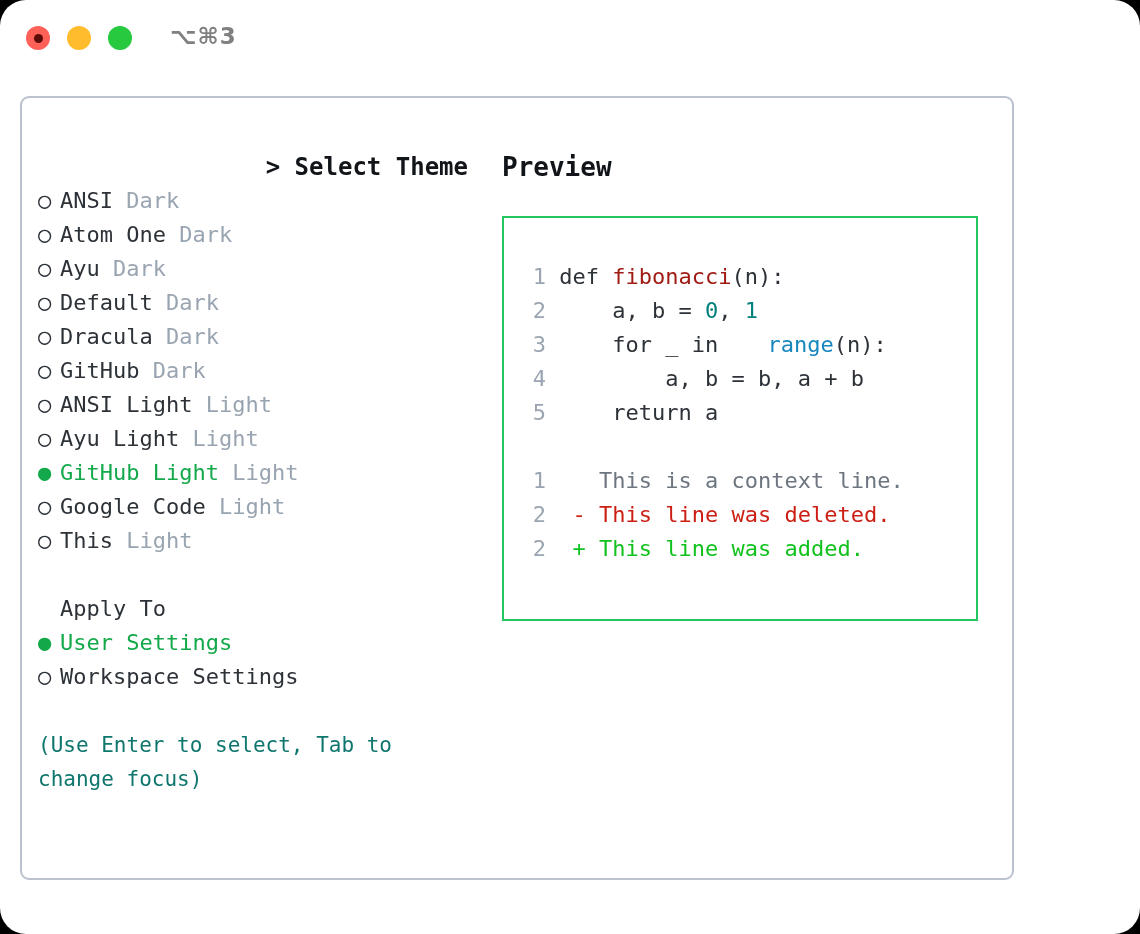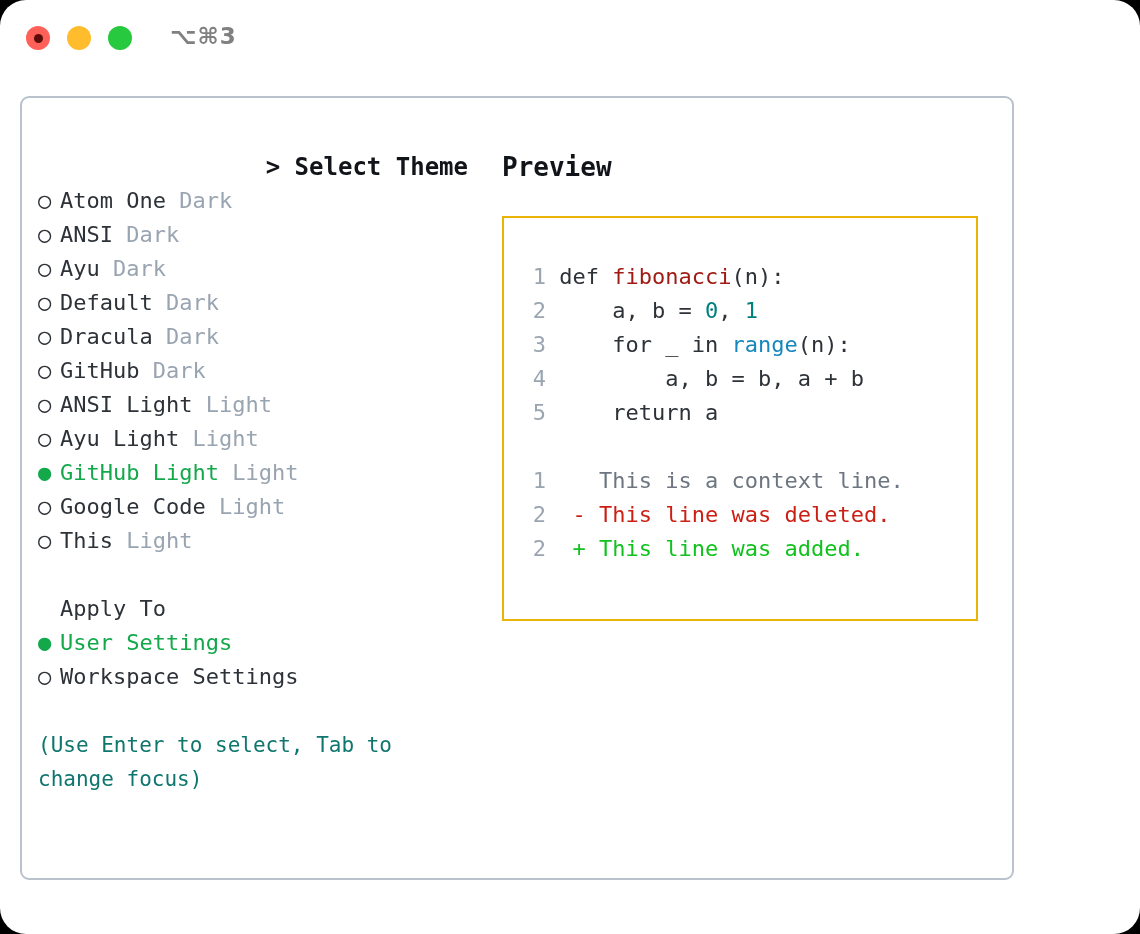--- a/index.html
+++ b/index.html
@@ -146,40 +146,40 @@
   .preview-title {
     font-size: 26px;
     font-weight: bold;
     color: #111418;
     line-height: 34px;
   }
   .preview-box {
     margin-top: 32px;
     width: 476px;
     height: 405px;
-    border: 2px solid #eab308;
+    border: 2px solid #22c55e;
     box-sizing: border-box;
     background: #ffffff;
     padding: 42px 0 0 18px;
   }
   .code-line {
     font-size: 22px;
     line-height: 34px;
     white-space: pre;
     color: #2d3238;
   }
   .ln {
     display: inline-block;
     width: 24px;
     text-align: right;
     color: #9aa5b1;
   }
   .tok-fn    { color: #a01b14; }
   .tok-num   { color: #00807c; }
-  .tok-call  { color: #1587bd; }
+  .tok-call  { color: #1587bd; margin-left: 36px; }
   .diff-gap  { height: 34px; }
   .diff-ctx  { color: #6d7680; }
   .diff-del  { color: #cc1f14; }
   .diff-add  { color: #11c21e; }
 </style>
 </head>
 <body>
 
 <div class="window">
 
@@ -192,22 +192,22 @@
     <div class="shortcut">⌥⌘3</div>
   </div>
 
   <div class="panel">
 
     <div class="left-col">
 
       <div class="list-header">&gt; Select Theme</div>
 
       <div id="theme-list">
+          <div class="theme-row"><span class="bullet bullet-empty">○</span><span class="theme-name">ANSI</span><span> </span><span class="theme-tag">Dark</span></div>
           <div class="theme-row"><span class="bullet bullet-empty">○</span><span class="theme-name">Atom One</span><span> </span><span class="theme-tag">Dark</span></div>
-          <div class="theme-row"><span class="bullet bullet-empty">○</span><span class="theme-name">ANSI</span><span> </span><span class="theme-tag">Dark</span></div>
           <div class="theme-row"><span class="bullet bullet-empty">○</span><span class="theme-name">Ayu</span><span> </span><span class="theme-tag">Dark</span></div>
           <div class="theme-row"><span class="bullet bullet-empty">○</span><span class="theme-name">Default</span><span> </span><span class="theme-tag">Dark</span></div>
           <div class="theme-row"><span class="bullet bullet-empty">○</span><span class="theme-name">Dracula</span><span> </span><span class="theme-tag">Dark</span></div>
           <div class="theme-row"><span class="bullet bullet-empty">○</span><span class="theme-name">GitHub</span><span> </span><span class="theme-tag">Dark</span></div>
           <div class="theme-row"><span class="bullet bullet-empty">○</span><span class="theme-name">ANSI Light</span><span> </span><span class="theme-tag">Light</span></div>
           <div class="theme-row"><span class="bullet bullet-empty">○</span><span class="theme-name">Ayu Light</span><span> </span><span class="theme-tag">Light</span></div>
           <div class="theme-row selected"><span class="bullet bullet-filled">●</span><span class="theme-name">GitHub Light</span><span> </span><span class="theme-tag">Light</span></div>
           <div class="theme-row"><span class="bullet bullet-empty">○</span><span class="theme-name">Google Code</span><span> </span><span class="theme-tag">Light</span></div>
           <div class="theme-row"><span class="bullet bullet-empty">○</span><span class="theme-name">This</span><span> </span><span class="theme-tag">Light</span></div>
         </div>

